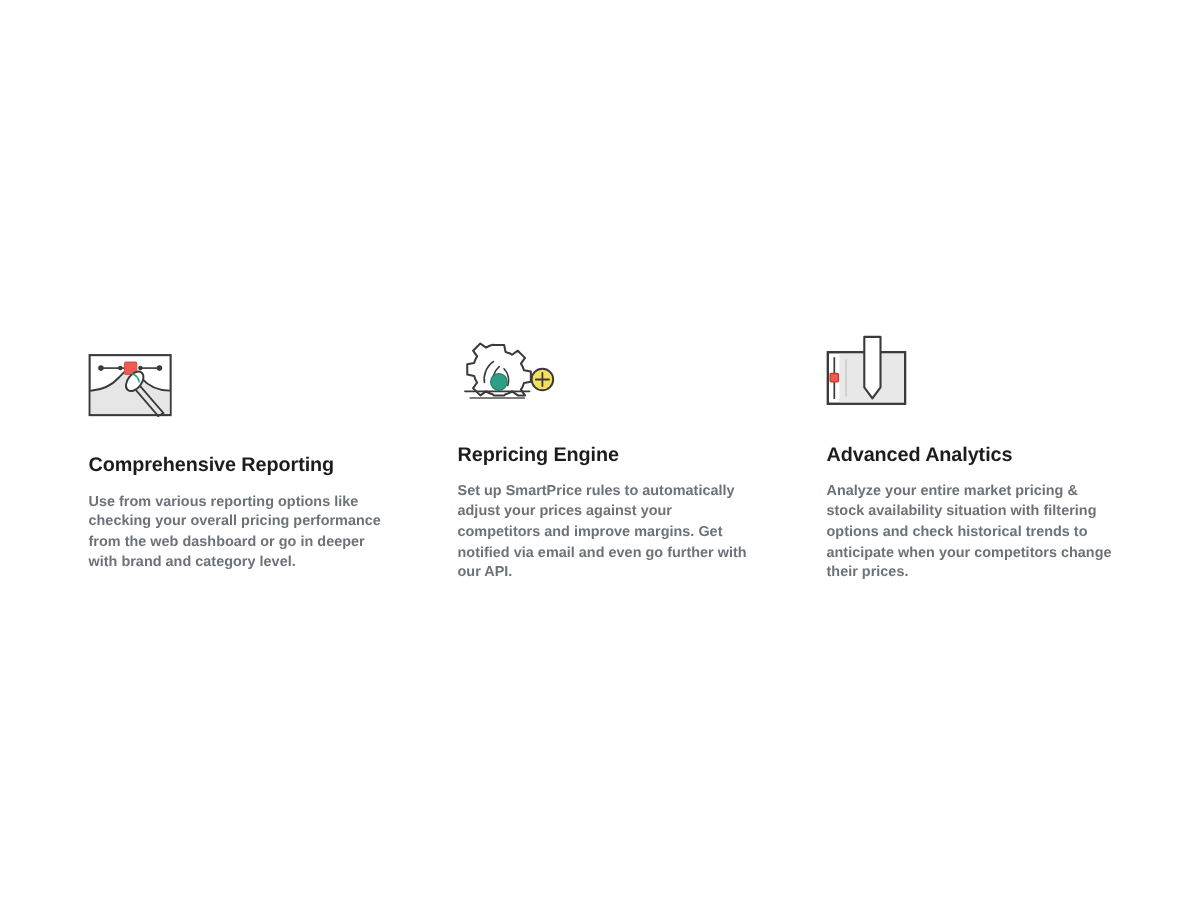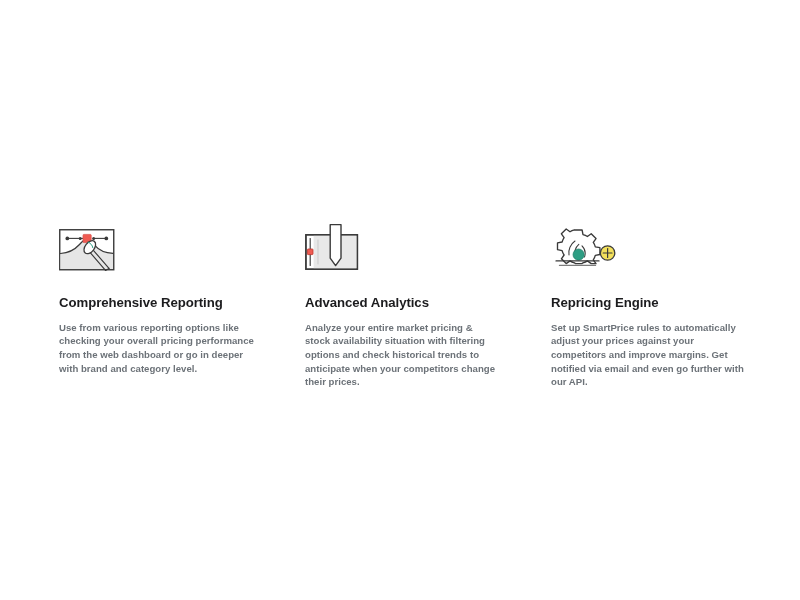--- a/index.html
+++ b/index.html
@@ -23,21 +23,21 @@
   }
 
   
   .features {
     position: absolute;
     left: 59px;
     top: 222px;
     width: 700px;
     display: flex;
     flex-direction: row;
-    align-items: flex-start;
+    align-items: center;
     gap: 51px;
   }
 
   .feature {
     width: 195px;
     display: flex;
     flex-direction: column;
     align-items: flex-start;
   }
 
@@ -113,43 +113,20 @@
         </svg>
       </div>
       <div class="feature-title">Comprehensive Reporting</div>
       <div class="feature-body">Use from various reporting options like checking your overall pricing performance from the web dashboard or go in deeper with brand and category level.</div>
     </div>
 
     <div class="feature">
       <div class="feature-icon">
         <svg width="70" height="52" viewBox="0 0 70 52" fill="none" xmlns="http://www.w3.org/2000/svg">
 
-          <rect x="0.9" y="12.8" width="51.5" height="34.4" fill="#ffffff" stroke="#3a3a3a" stroke-width="1.4"></rect>
-
-          <rect x="8.6" y="13.5" width="43.1" height="33" fill="#e8e8e8"></rect>
-
-          <rect x="0.9" y="12.8" width="51.5" height="34.4" fill="none" stroke="#3a3a3a" stroke-width="1.4"></rect>
-
-          <path d="M5.2 16.5 L 5.2 43.5" stroke="#3a3a3a" stroke-width="1.15" stroke-linecap="round"></path>
-
-          <rect x="2.4" y="27.0" width="5.6" height="5.6" rx="0.7" fill="#ef5b52" stroke="#c0392f" stroke-width="0.85"></rect>
-
-          <path d="M13.0 18.0 L 13.0 42.0" stroke="#c9c9c9" stroke-width="1.0" stroke-linecap="round"></path>
-
-          <path d="M25.2 2.6 L 36.0 2.6 L 36.0 36.2 L 30.6 43.6 L 25.2 36.2 Z" fill="#ffffff" stroke="#3a3a3a" stroke-width="1.4" stroke-linejoin="round"></path>
-        </svg>
-      </div>
-      <div class="feature-title">Advanced Analytics</div>
-      <div class="feature-body">Analyze your entire market pricing &amp; stock availability situation with filtering options and check historical trends to anticipate when your competitors change their prices.</div>
-    </div>
-
-    <div class="feature">
-      <div class="feature-icon">
-        <svg width="70" height="52" viewBox="0 0 70 52" fill="none" xmlns="http://www.w3.org/2000/svg">
-
           <path d="M24.3 8.0 L31.1 8.0 L32.0 12.6 C33.6 13.0 35.1 13.6 36.4 14.5 L40.2 11.8 L45.0 16.6 L42.3 20.4
                    C43.2 21.7 43.9 23.2 44.3 24.8 L48.9 25.7 L48.9 32.5 L44.3 33.4
                    C43.9 35.0 43.2 36.5 42.3 37.8 L45.0 41.6 L40.2 41.6 L40.2 41.6
                    L36.4 38.9 C35.1 39.8 33.6 40.4 32.0 40.8 L31.1 41.6 L24.3 41.6 L23.4 40.8
                    C21.8 40.4 20.3 39.8 19.0 38.9 L15.2 41.6 L10.4 36.8 L13.1 33.0
                    C12.2 31.7 11.5 30.2 11.1 28.6 L6.5 27.7 L6.5 20.9 L11.1 20.0
                    C11.5 18.4 12.2 16.9 13.1 15.6 L10.4 11.8 L15.2 7.0 L19.0 9.7
                    C20.3 8.8 21.8 8.2 23.4 7.8 Z" fill="#ffffff" stroke="#3a3a3a" stroke-width="1.35" stroke-linejoin="round"></path>
 
           <path d="M18.0 33.0 C 17.0 28.0 19.5 22.0 24.0 19.0" stroke="#3a3a3a" stroke-width="1.05" fill="none" stroke-linecap="round"></path>
@@ -163,14 +140,37 @@
           <path d="M52.2 31.0 L61.0 31.0" stroke="#3a3a3a" stroke-width="1.2" stroke-linecap="round"></path>
 
           <path d="M5.0 38.9 L 48.0 38.9" stroke="#3a3a3a" stroke-width="1.25" stroke-linecap="round"></path>
           <path d="M8.5 43.4 L 44.5 43.4" stroke="#7d7d7d" stroke-width="1.35" stroke-linecap="round"></path>
         </svg>
       </div>
       <div class="feature-title">Repricing Engine</div>
       <div class="feature-body">Set up SmartPrice rules to automatically adjust your prices against your competitors and improve margins. Get notified via email and even go further with our API.</div>
     </div>
 
+    <div class="feature">
+      <div class="feature-icon">
+        <svg width="70" height="52" viewBox="0 0 70 52" fill="none" xmlns="http://www.w3.org/2000/svg">
+
+          <rect x="0.9" y="12.8" width="51.5" height="34.4" fill="#ffffff" stroke="#3a3a3a" stroke-width="1.4"></rect>
+
+          <rect x="8.6" y="13.5" width="43.1" height="33" fill="#e8e8e8"></rect>
+
+          <rect x="0.9" y="12.8" width="51.5" height="34.4" fill="none" stroke="#3a3a3a" stroke-width="1.4"></rect>
+
+          <path d="M5.2 16.5 L 5.2 43.5" stroke="#3a3a3a" stroke-width="1.15" stroke-linecap="round"></path>
+
+          <rect x="2.4" y="27.0" width="5.6" height="5.6" rx="0.7" fill="#ef5b52" stroke="#c0392f" stroke-width="0.85"></rect>
+
+          <path d="M13.0 18.0 L 13.0 42.0" stroke="#c9c9c9" stroke-width="1.0" stroke-linecap="round"></path>
+
+          <path d="M25.2 2.6 L 36.0 2.6 L 36.0 36.2 L 30.6 43.6 L 25.2 36.2 Z" fill="#ffffff" stroke="#3a3a3a" stroke-width="1.4" stroke-linejoin="round"></path>
+        </svg>
+      </div>
+      <div class="feature-title">Advanced Analytics</div>
+      <div class="feature-body">Analyze your entire market pricing &amp; stock availability situation with filtering options and check historical trends to anticipate when your competitors change their prices.</div>
+    </div>
+
   </div>
 </div>
 
 </body></html>

